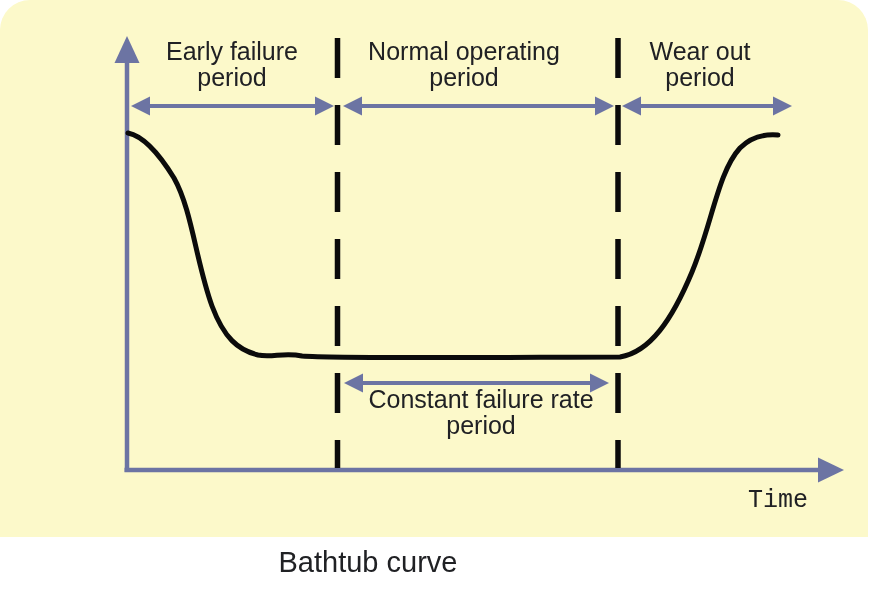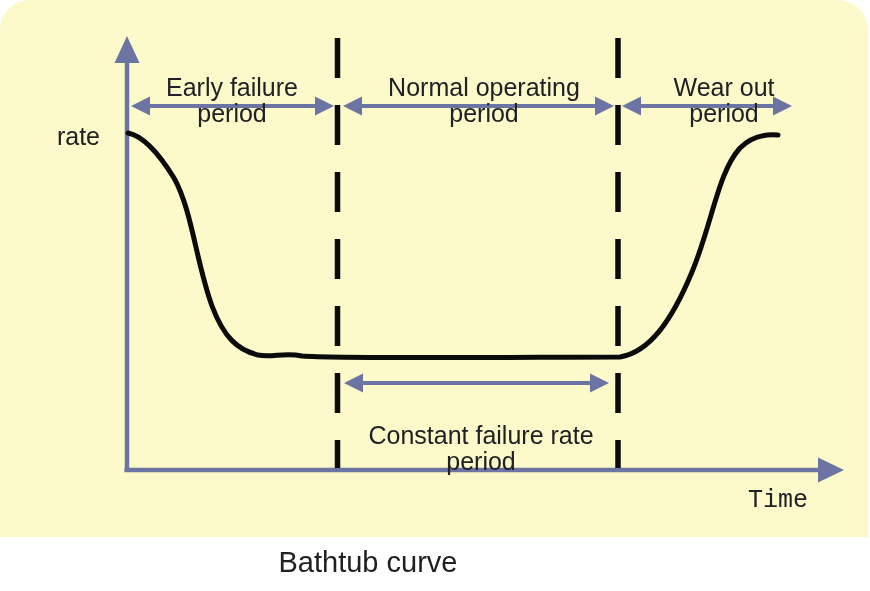--- a/index.html
+++ b/index.html
@@ -30,31 +30,31 @@
     top: 0;
   }
   .label {
     position: absolute;
     color: var(--ink, #202124);
     font-size: 25px;
     line-height: 26px;
     text-align: center;
     white-space: nowrap;
   }
-  .label.centered { transform: translateX(-50%); margin-top: 36px; }
+  .label.centered { transform: translateX(-50%); }
   .y-axis-label {
     left: 16px;
     top: 123px;
     width: 84px;
     text-align: right;
   }
   .region-label { top: 38px; }
   .region-early  { left: 232px; }
-  .region-normal { left: 484px; }
-  .region-wear   { left: 724px; }
+  .region-normal { left: 464px; }
+  .region-wear   { left: 700px; }
   .constant-label { left: 481px; top: 386px; }
   .time-label { left: 748px; top: 488px; text-align: left; font-family: Liberation Mono, monospace; }
   .caption {
     position: absolute;
     left: 0;
     top: 547px;
     width: 736px;
     text-align: center;
     color: var(--ink, #202124);
     font-size: 29px;
@@ -111,21 +111,20 @@
     </g>
 
     <g>
       <line x1="360" y1="383" x2="593" y2="383" class="stroke-accent" stroke-width="4"></line>
       <polygon points="344,383 363,373.5 363,392.5" class="fill-accent"></polygon>
       <polygon points="609,383 590,373.5 590,392.5" class="fill-accent"></polygon>
     </g>
   </svg>
 
   <div class="label y-axis-label">
-    <div>rate</div>
   </div>
 
   <div class="label centered region-label region-early">
     <div>Early failure</div>
     <div>period</div>
   </div>
 
   <div class="label centered region-label region-normal">
     <div>Normal operating</div>
     <div>period</div>

